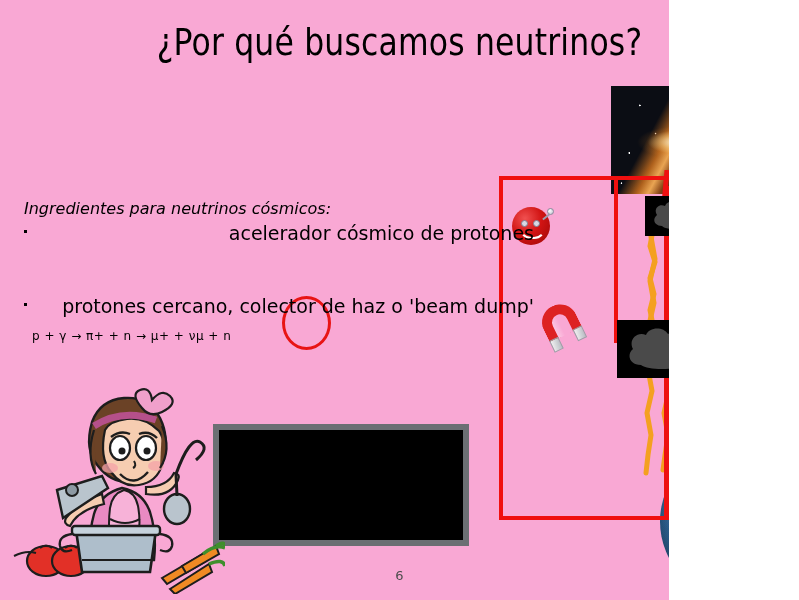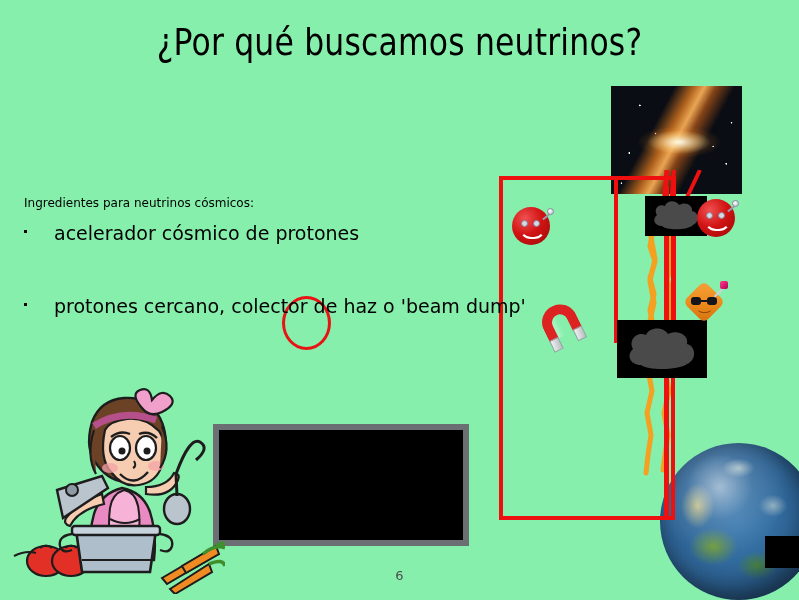--- a/index.html
+++ b/index.html
@@ -5,23 +5,23 @@
   html, body {
     margin: 0;
     padding: 0;
     background: #ffffff;
   }
   body {
     font-family: "DejaVu Sans", sans-serif;
   }
   #slide {
     position: relative;
-    width: 799px;
+    width: 669px;
     height: 600px;
-    background: #86efac;
+    background: #f9a8d4;
     overflow: hidden;
   }
   
   #title {
     position: absolute;
     left: 0;
     top: 20px;
     width: 799px;
     text-align: center;
     font-family: "DejaVu Sans Condensed", "Liberation Sans Narrow", "Liberation Sans", sans-serif;
@@ -30,26 +30,27 @@
     color: #000000;
     letter-spacing: 0.2px;
     transform: scaleX(0.92);
     transform-origin: center top;
     white-space: nowrap;
   }
   
   #lead {
     position: absolute;
     left: 24px;
-    top: 196px;
+    top: 202px;
     font-family: "DejaVu Sans", sans-serif;
-    font-size: 12px;
+    font-size: 16px;
     line-height: 14px;
     color: #000000;
     white-space: nowrap;
+    font-style: italic;
   }
   .bullet-row {
     position: absolute;
     left: 24px;
     width: 500px;
   }
   .bullet-dot {
     position: absolute;
     left: 0;
     top: 10px;
@@ -59,20 +60,21 @@
   }
   .bullet-text {
     position: absolute;
     left: 30px;
     top: 0;
     font-family: "DejaVu Sans", sans-serif;
     font-size: 19px;
     line-height: 26px;
     color: #000000;
     width: 480px;
+    text-align: right;
   }
   #bullet1 { top: 220px; }
   #bullet2 { top: 293px; }
 
   #formula {
     position: absolute;
     left: 32px;
     top: 328px;
     font-family: "DejaVu Sans", sans-serif;
     font-size: 12px;
@@ -545,16 +547,17 @@
   <div class="bullet-row" id="bullet1">
     <div class="bullet-dot"></div>
     <div class="bullet-text">acelerador cósmico de protones</div>
   </div>
 
   <div class="bullet-row" id="bullet2">
     <div class="bullet-dot"></div>
     <div class="bullet-text">protones cercano, colector de haz o 'beam dump'</div>
   </div>
 
+  <div id="formula">p + γ → π+ + n → μ+ + νμ + n</div>
 
   <div id="page-number">6</div>
 
 </div>
 
 </body></html>

